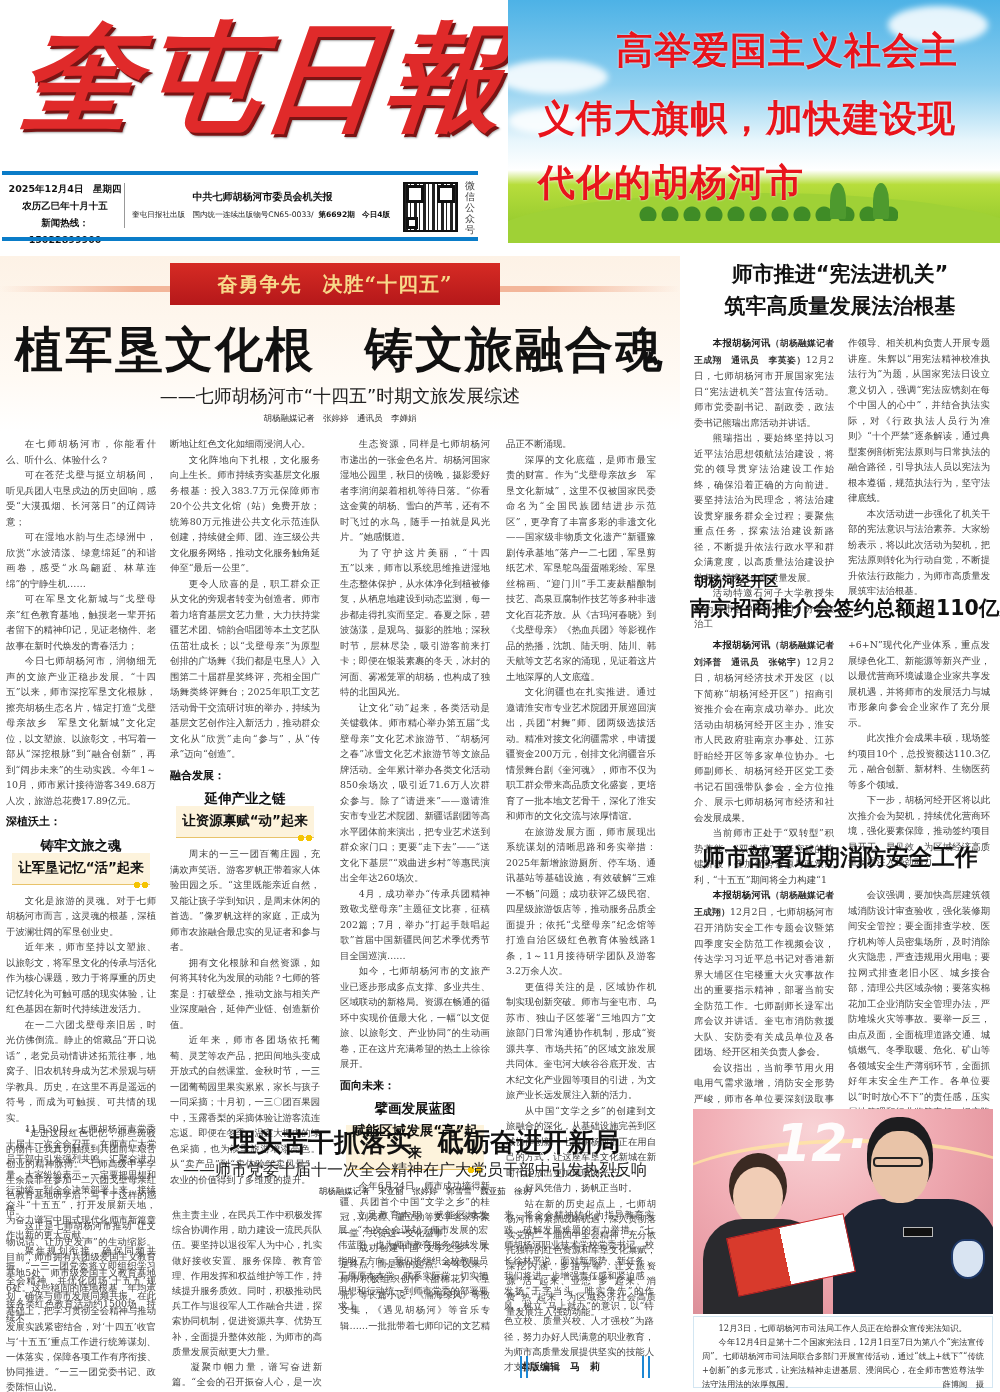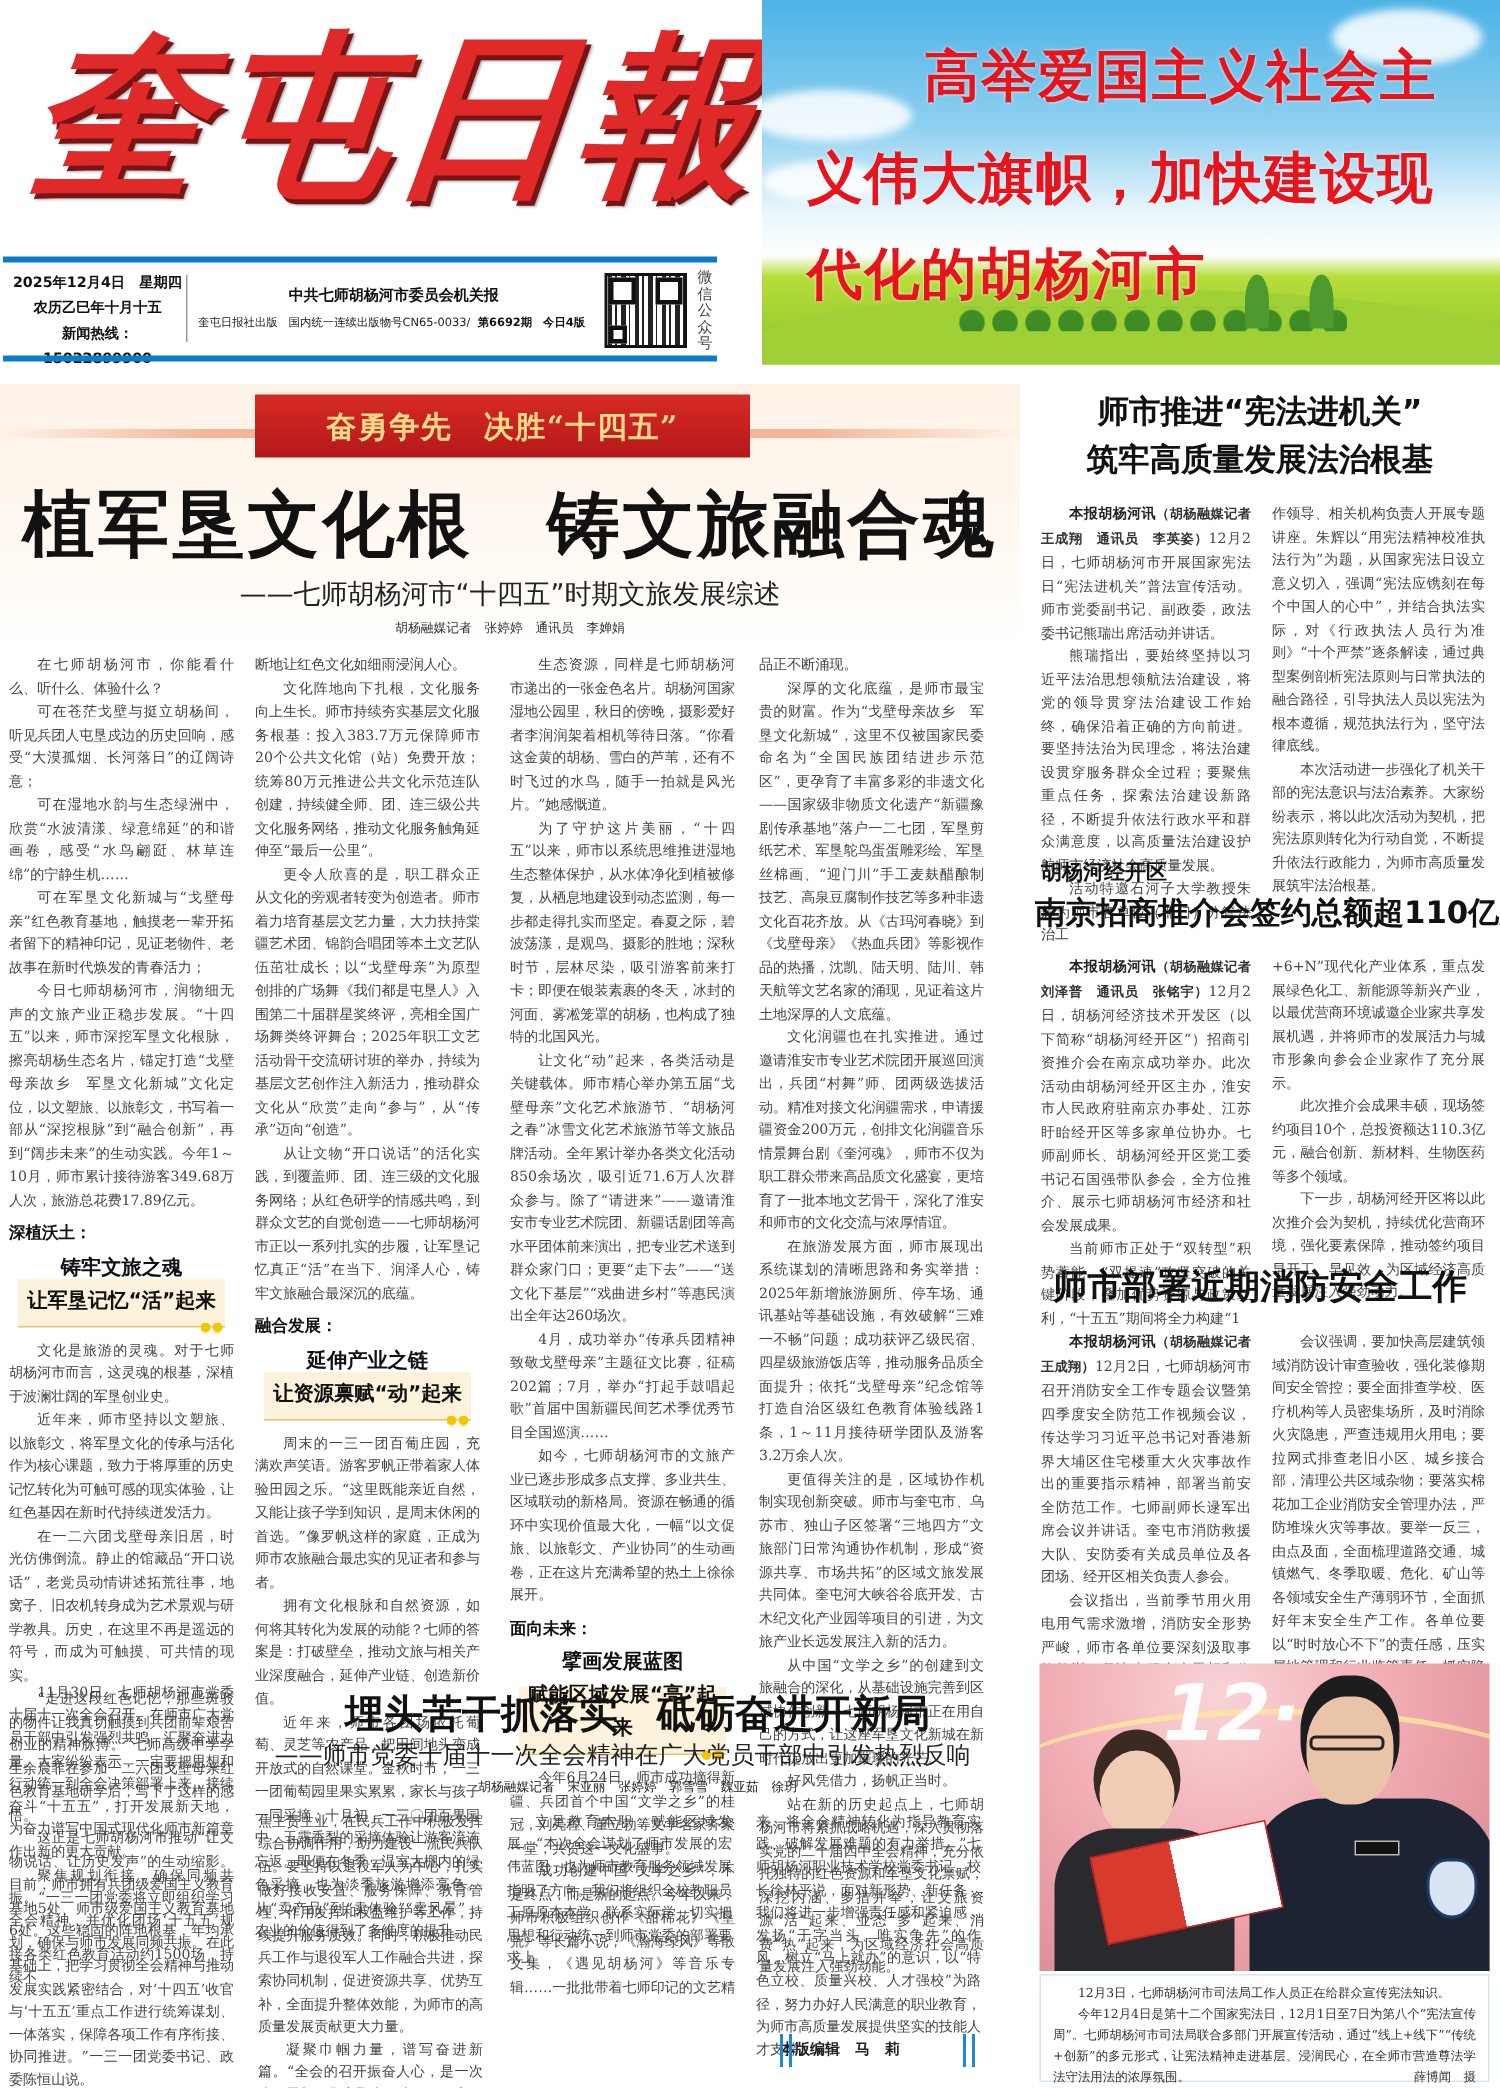--- a/index.html
+++ b/index.html
@@ -149,21 +149,20 @@
   <p>近年来，师市坚持以文塑旅、以旅彰文，将军垦文化的传承与活化作为核心课题，致力于将厚重的历史记忆转化为可触可感的现实体验，让红色基因在新时代持续迸发活力。</p>
   <p>在一二六团戈壁母亲旧居，时光仿佛倒流。静止的馆藏品“开口说话”，老党员动情讲述拓荒往事，地窝子、旧农机转身成为艺术景观与研学教具。历史，在这里不再是遥远的符号，而成为可触摸、可共情的现实。</p>
   <p>“走进这段红色记忆，那些斑驳的物件让我真切触摸到兵团前辈艰苦创业的精神脉搏。”七师高级中学学生余晨菲在参加一二六团戈壁母亲红色教育基地研学后，写下了这样的感悟。</p>
   <p>这正是七师胡杨河市推动“让文物说话、让历史发声”的生动缩影。目前，师市拥有兵团级爱国主义教育基地5处、师市级爱国主义教育基地6处。这些稳固的阵地根基，年均承接各类红色教育活动约1500场，持续不</p>
 </div>
 
 <div class="col" style="left:170px;top:436px;width:150px;">
   <p class="noind">断地让红色文化如细雨浸润人心。</p>
   <p>文化阵地向下扎根，文化服务向上生长。师市持续夯实基层文化服务根基：投入383.7万元保障师市20个公共文化馆（站）免费开放；统筹80万元推进公共文化示范连队创建，持续健全师、团、连三级公共文化服务网络，推动文化服务触角延伸至“最后一公里”。</p>
   <p>更令人欣喜的是，职工群众正从文化的旁观者转变为创造者。师市着力培育基层文艺力量，大力扶持棠疆艺术团、锦韵合唱团等本土文艺队伍茁壮成长；以“戈壁母亲”为原型创排的广场舞《我们都是屯垦人》入围第二十届群星奖终评，亮相全国广场舞类终评舞台；2025年职工文艺活动骨干交流研讨班的举办，持续为基层文艺创作注入新活力，推动群众文化从“欣赏”走向“参与”，从“传承”迈向“创造”。</p>
-  <p>从让文物“开口说话”的活化实践，到覆盖师、团、连三级的文化服务网络；从红色研学的情感共鸣，到群众文艺的自觉创造——七师胡杨河市正以一系列扎实的步履，让军垦记忆真正“活”在当下、润泽人心，铸牢文旅融合最深沉的底蕴。</p>
   <div class="sec-label">融合发展：</div>
   <div class="sec-box">
     <span class="l1">延伸产业之链</span>
     <span class="l2">让资源禀赋“动”起来</span>
     <span class="dots"></span>
   </div>
   <p>周末的一三一团百葡庄园，充满欢声笑语。游客罗帆正带着家人体验田园之乐。“这里既能亲近自然，又能让孩子学到知识，是周末休闲的首选。”像罗帆这样的家庭，正成为师市农旅融合最忠实的见证者和参与者。</p>
   <p>拥有文化根脉和自然资源，如何将其转化为发展的动能？七师的答案是：打破壁垒，推动文旅与相关产业深度融合，延伸产业链、创造新价值。</p>
   <p>近年来，师市各团场依托葡萄、灵芝等农产品，把田间地头变成开放式的自然课堂。金秋时节，一三一团葡萄园里果实累累，家长与孩子一同采摘；十月初，一三〇团百果园中，玉露香梨的采摘体验让游客流连忘返。即便在冬季，温室大棚内的绿色采摘，也为淡季旅游增添亮色。从“卖产品”到“卖体验”“卖风景”，农业的价值得到了多维度的提升。</p>
 </div>

